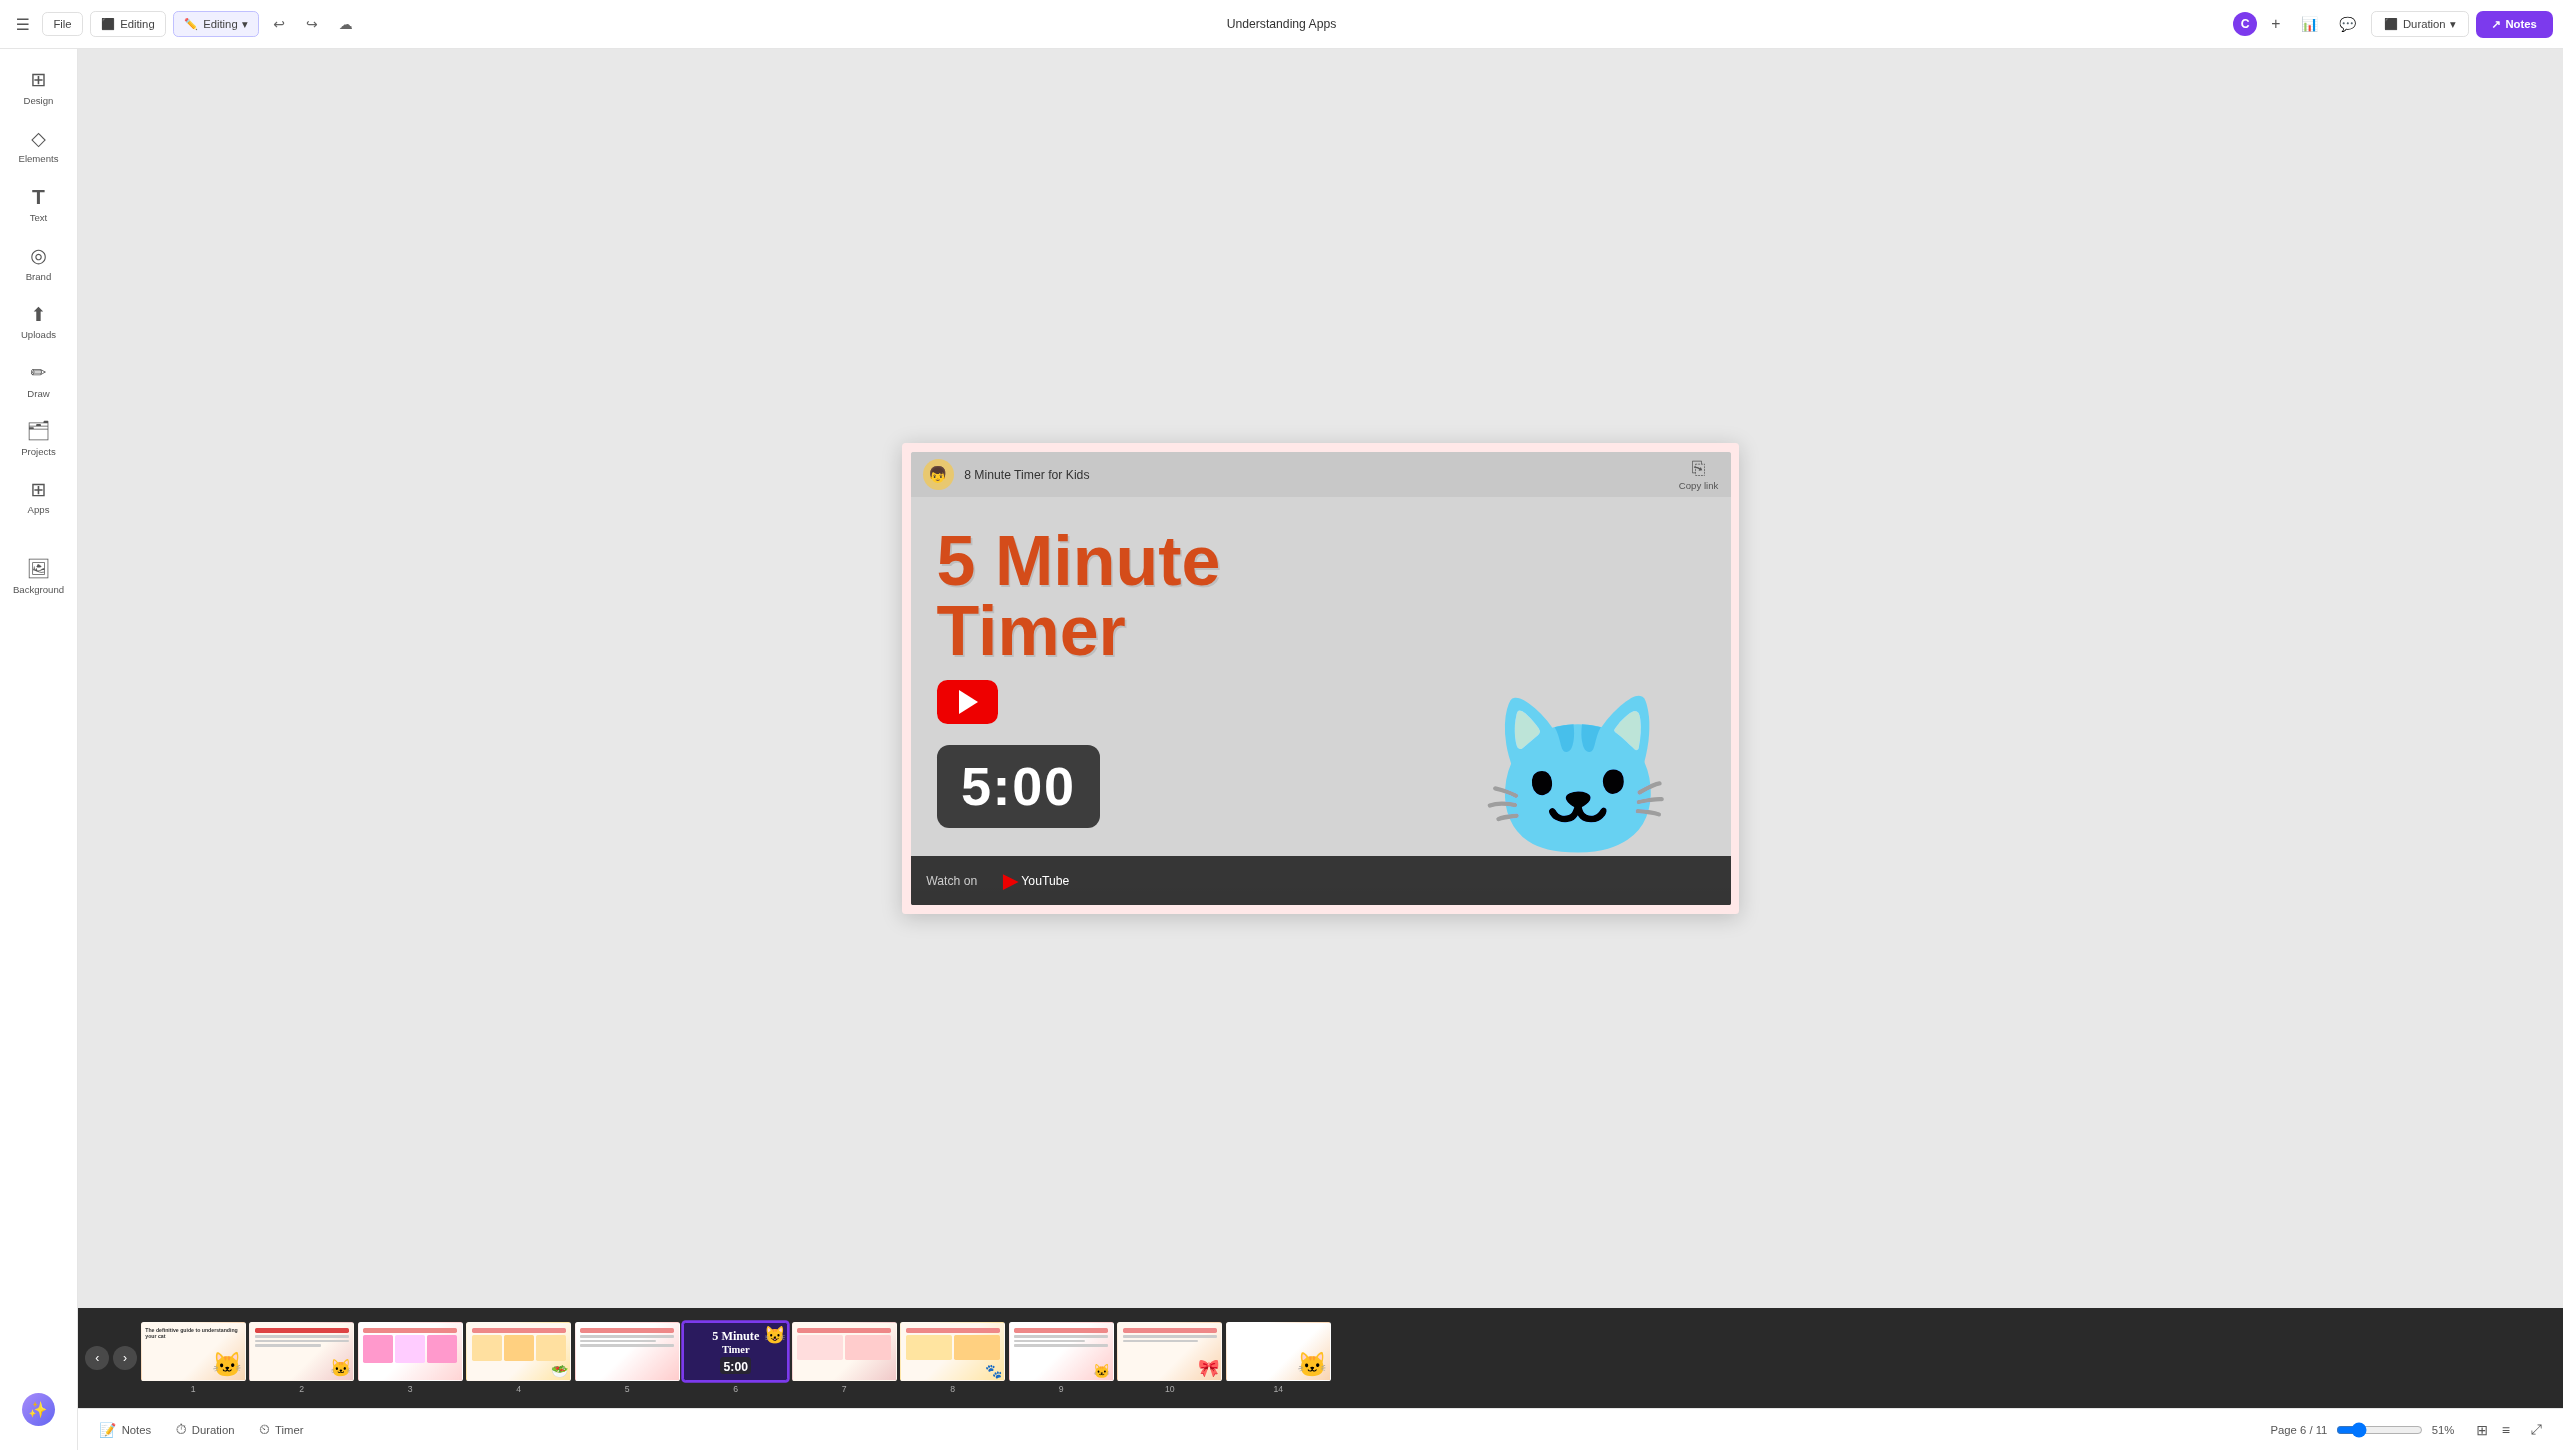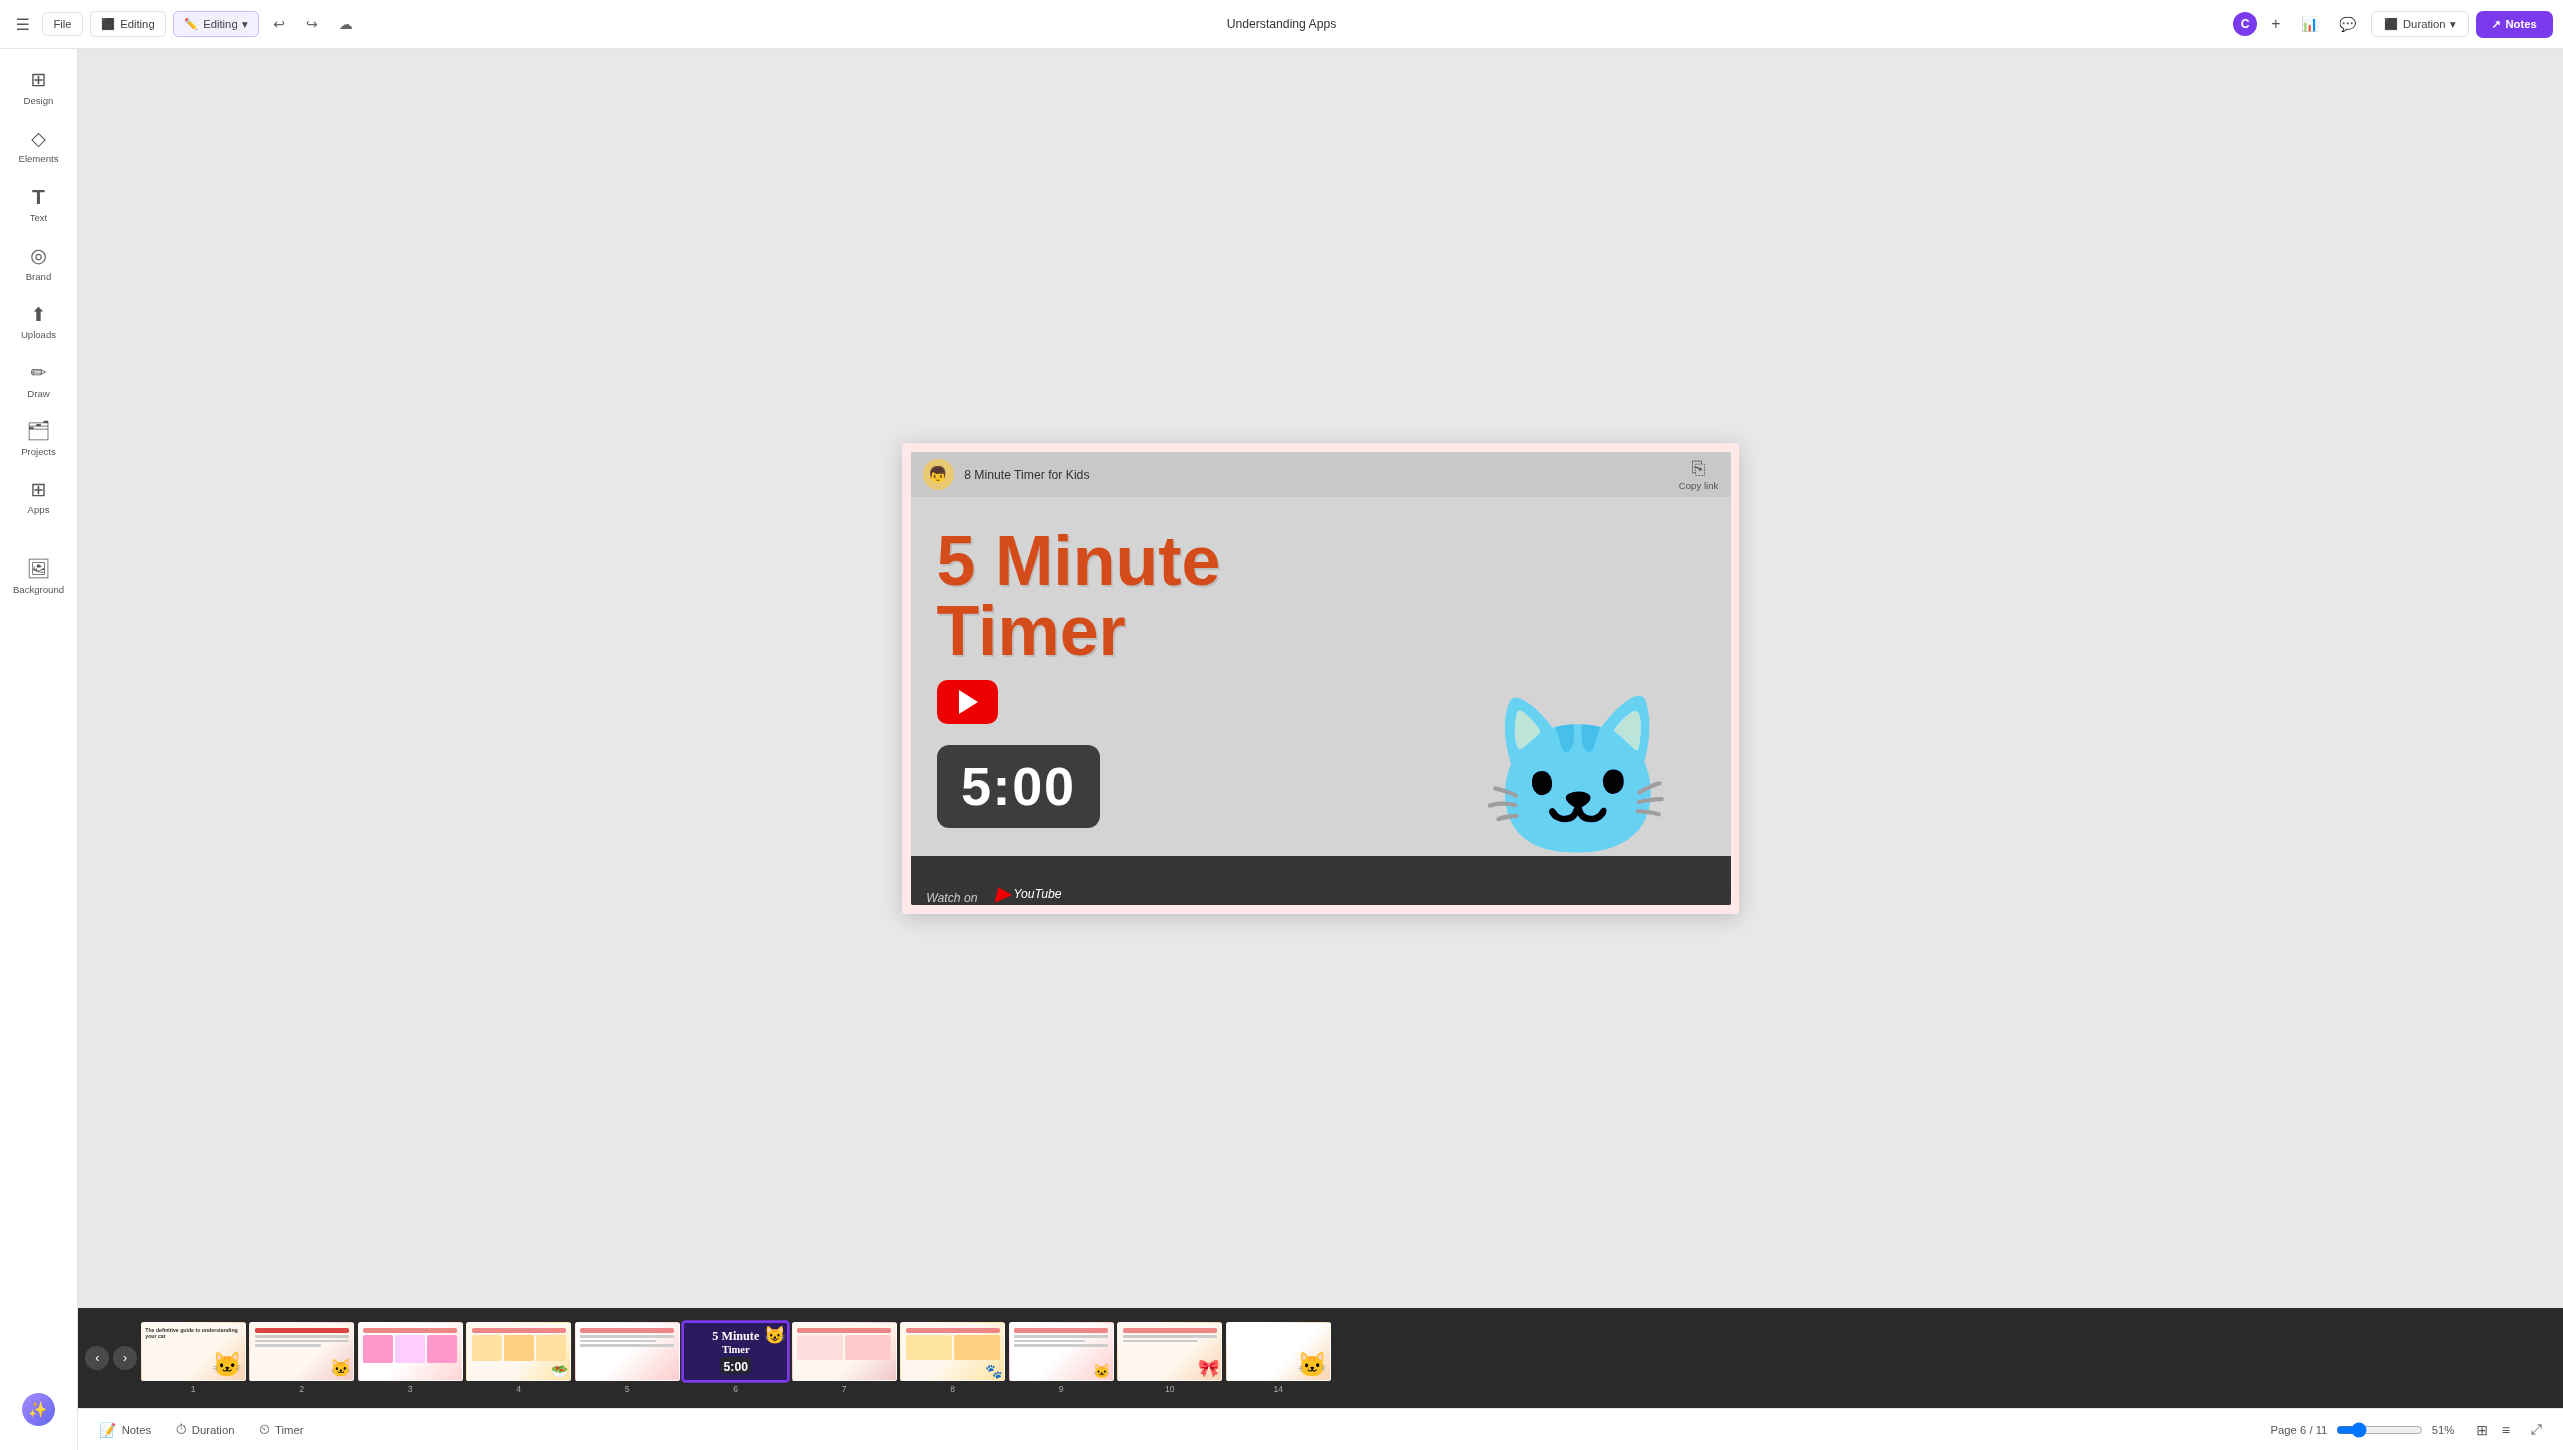--- a/index.html
+++ b/index.html
@@ -244,25 +244,24 @@
       display: flex;
       align-items: flex-end;
       justify-content: center;
       overflow: hidden;
       position: relative;
     }
     .yt-bottom-bar {
       height: 49px;
       background: rgba(50,50,50,0.9);
       display: flex;
-      align-items: flex-end;
+      align-items: center;
       padding: 0 15.7px;
-      gap: 18px;
+      gap: 26px;
       flex-shrink: 0;
-      font-style: italic;
     }
     .yt-watch-on { color: #ccc; font-size: 12.2px; }
     .yt-yt-text { color: white; font-size: 12.2px; }
 
     
     .thumbnail-strip {
       height: 100px;
       background: #2a2a2a;
       display: flex;
       align-items: center;

